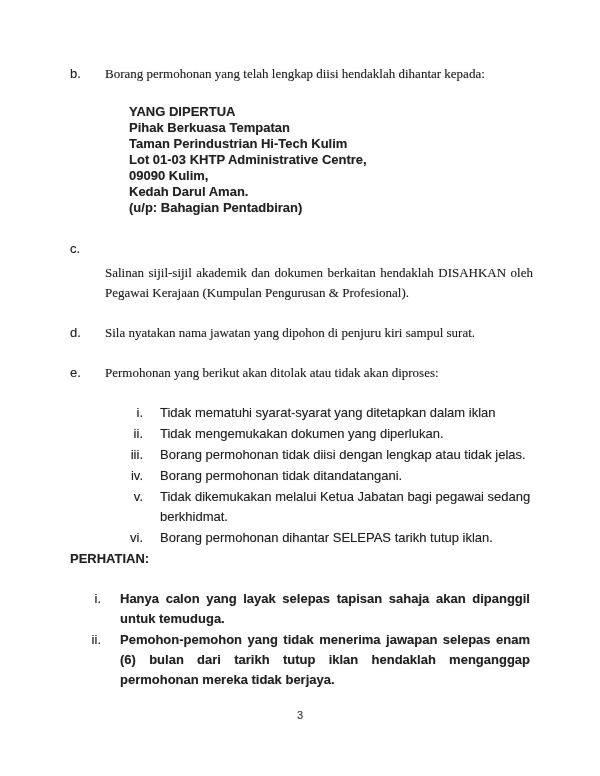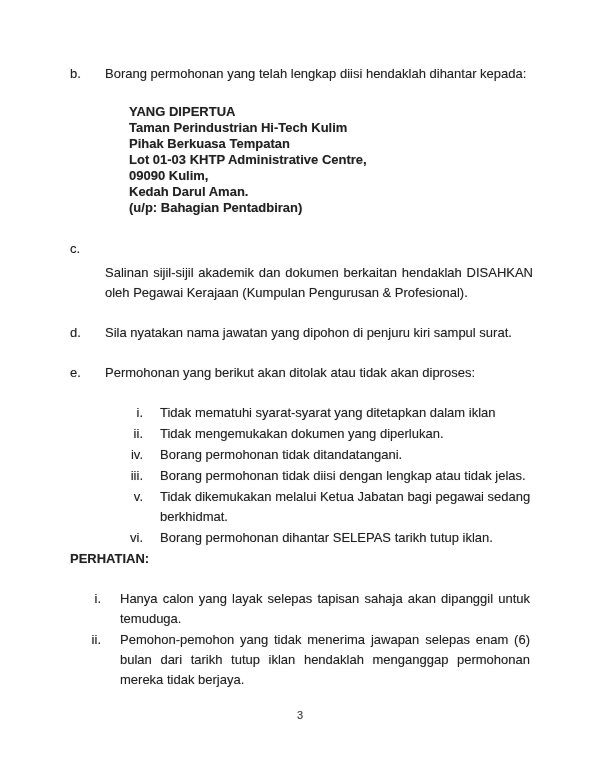--- a/index.html
+++ b/index.html
@@ -22,20 +22,21 @@
     text-shadow: 0 0 1px rgba(40,40,40,0.35);
   }
   .letter-item {
     display: flex;
   }
   .letter-item .marker {
     flex: 0 0 35px;
   }
   .letter-item .ptext {
     flex: 1;
+    font-family: Liberation Serif, serif;
   }
   .justify { text-align: justify; margin-top: 24px; }
   .address-block {
     margin: 20px 0 0 59px;
     font-weight: bold;
     line-height: 16px;
   }
   .address-block span { display: block; }
   .mt-23 { margin-top: 23px; }
   .mt-20 { margin-top: 20px; }
@@ -68,20 +69,21 @@
   }
   .notelist .num {
     flex: 0 0 31px;
     text-align: right;
     margin-right: 19px;
   }
   .notelist .ntext {
     flex: 0 0 410px;
     max-width: 410px;
     text-align: justify;
+    font-weight: bold;
   }
   .page-number {
     position: absolute;
     left: 0;
     right: 0;
     top: 708px;
     text-align: center;
     font-size: 11px;
     line-height: 14px;
     color: #3c3c3c;
@@ -92,22 +94,22 @@
 
 <div class="page">
 
   <div class="letter-item">
     <div class="marker">b.</div>
     <div class="ptext">Borang permohonan yang telah lengkap diisi hendaklah dihantar kepada:</div>
   </div>
 
   <div class="address-block">
     <span>YANG DIPERTUA</span>
+    <span>Pihak Berkuasa Tempatan</span>
     <span>Taman Perindustrian Hi-Tech Kulim</span>
-    <span>Pihak Berkuasa Tempatan</span>
     <span>Lot 01-03 KHTP Administrative Centre,</span>
     <span>09090 Kulim,</span>
     <span>Kedah Darul Aman.</span>
     <span>(u/p: Bahagian Pentadbiran)</span>
   </div>
 
   <div class="letter-item mt-23">
     <div class="marker">c.</div>
     <div class="ptext justify">Salinan sijil-sijil akademik dan dokumen berkaitan hendaklah DISAHKAN oleh Pegawai Kerajaan (Kumpulan Pengurusan &amp; Profesional).</div>
   </div>
@@ -125,26 +127,26 @@
   <div class="sublist">
     <div class="sub-item">
       <div class="num">i.</div>
       <div class="stext">Tidak mematuhi syarat-syarat yang ditetapkan dalam iklan</div>
     </div>
     <div class="sub-item">
       <div class="num">ii.</div>
       <div class="stext">Tidak mengemukakan dokumen yang diperlukan.</div>
     </div>
     <div class="sub-item">
+      <div class="num">iii.</div>
+      <div class="stext">Borang permohonan tidak diisi dengan lengkap atau tidak jelas.</div>
+    </div>
+    <div class="sub-item">
       <div class="num">iv.</div>
       <div class="stext">Borang permohonan tidak ditandatangani.</div>
-    </div>
-    <div class="sub-item">
-      <div class="num">iii.</div>
-      <div class="stext">Borang permohonan tidak diisi dengan lengkap atau tidak jelas.</div>
     </div>
     <div class="sub-item">
       <div class="num">v.</div>
       <div class="stext">Tidak dikemukakan melalui Ketua Jabatan bagi pegawai sedang berkhidmat.</div>
     </div>
     <div class="sub-item">
       <div class="num">vi.</div>
       <div class="stext">Borang permohonan dihantar SELEPAS tarikh tutup iklan.</div>
     </div>
   </div>

